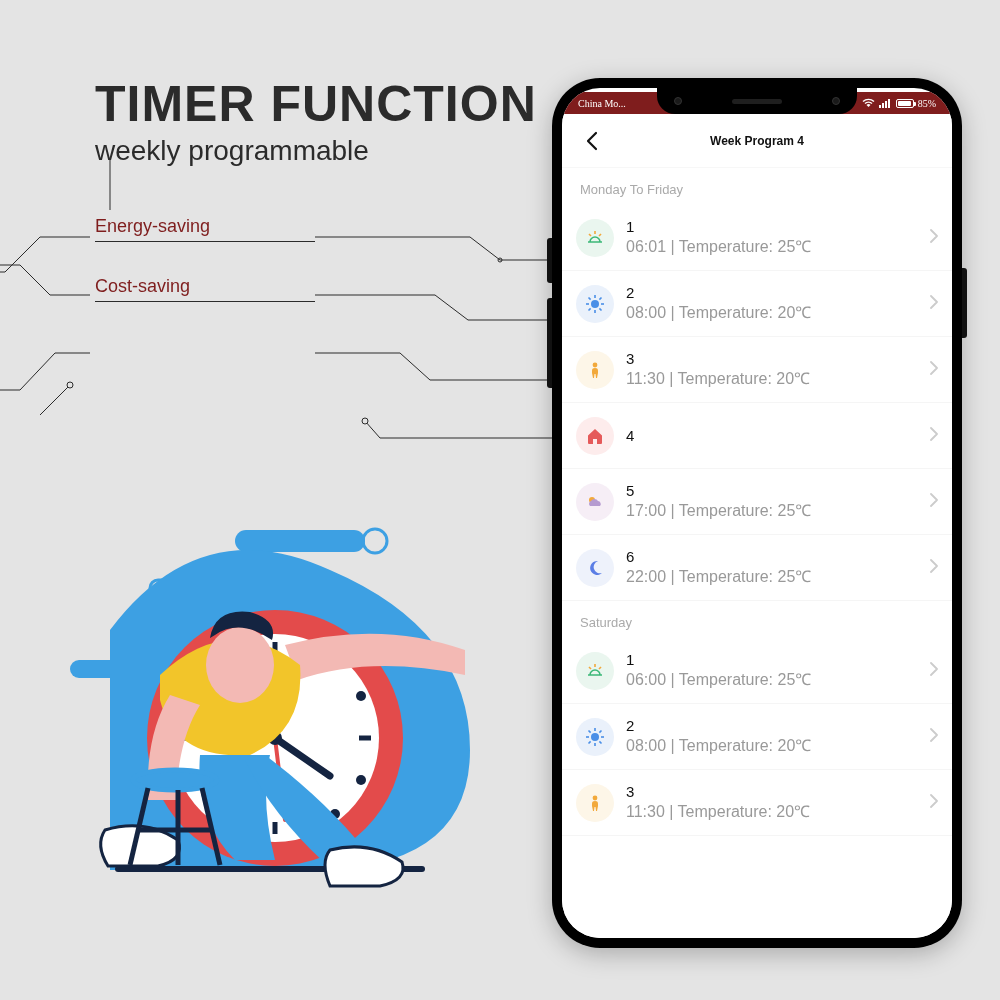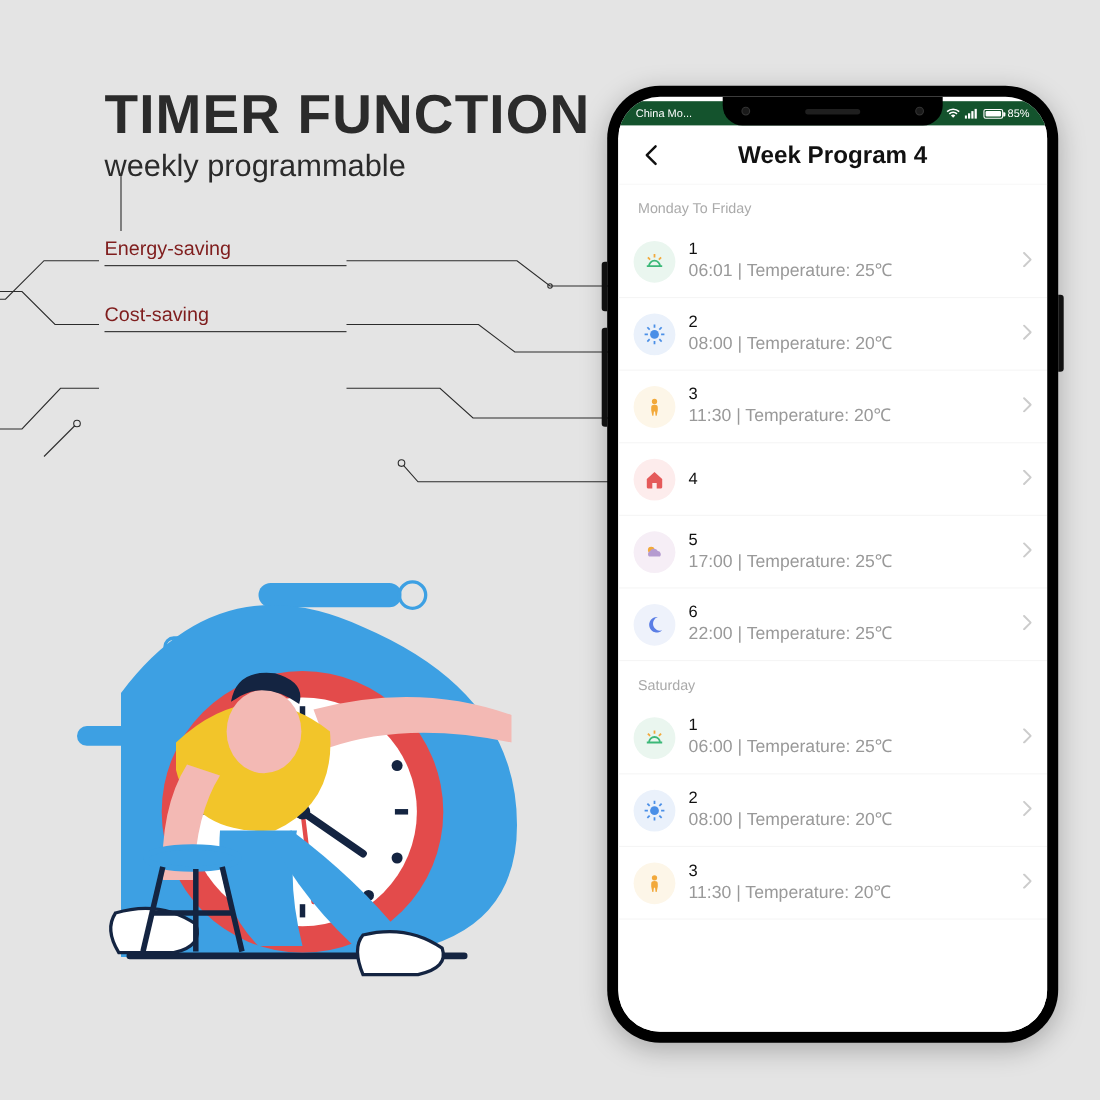--- a/index.html
+++ b/index.html
@@ -116,28 +116,29 @@
   .notch .dot { width:8px; height:8px; border-radius:50%; background:#1a1a1a; border:1px solid #333; }
   .notch .speaker { width:50px; height:5px; border-radius:3px; background:#1f1f1f; }
 
   
   .statusbar {
     position: absolute;
     top: 4px;
     left: 0;
     right: 0;
     height: 22px;
-    background:#14532d;
+    background:#7f1d1d;
     color: #fff;
     font-size: 10px;
     display: flex;
     justify-content: space-between;
     align-items: center;
     padding: 0 16px;
     z-index: 9;
+    font-family: Liberation Serif, serif;
   }
   .statusbar .right { display: flex; align-items: center; gap: 4px; }
   .battery-ic {
     width: 18px; height: 9px; border: 1px solid #fff; border-radius: 2px; position: relative;
   }
   .battery-ic::after { content:""; position:absolute; right:-3px; top:2px; width:2px; height:4px; background:#fff; border-radius:0 1px 1px 0;}
   .battery-ic .fill { position:absolute; left:1px; top:1px; bottom:1px; width:85%; background:#fff; border-radius:1px;}
   .signal-ic svg, .wifi-ic svg { display:block; }
 
   
@@ -155,21 +156,21 @@
   .app-header .back {
     position: absolute;
     left: 10px;
     width: 40px; height: 40px;
     display: flex; align-items: center; justify-content: center;
     font-size: 22px;
     color: #111;
     cursor: pointer;
   }
   .app-header .title {
-    font-size: 22px;
+    font-size: 12px;
     font-weight: 700;
     color: #111;
   }
 
   
   .app-body {
     position: absolute;
     top: 80px;
     left: 0; right: 0; bottom: 0;
     overflow: hidden;

